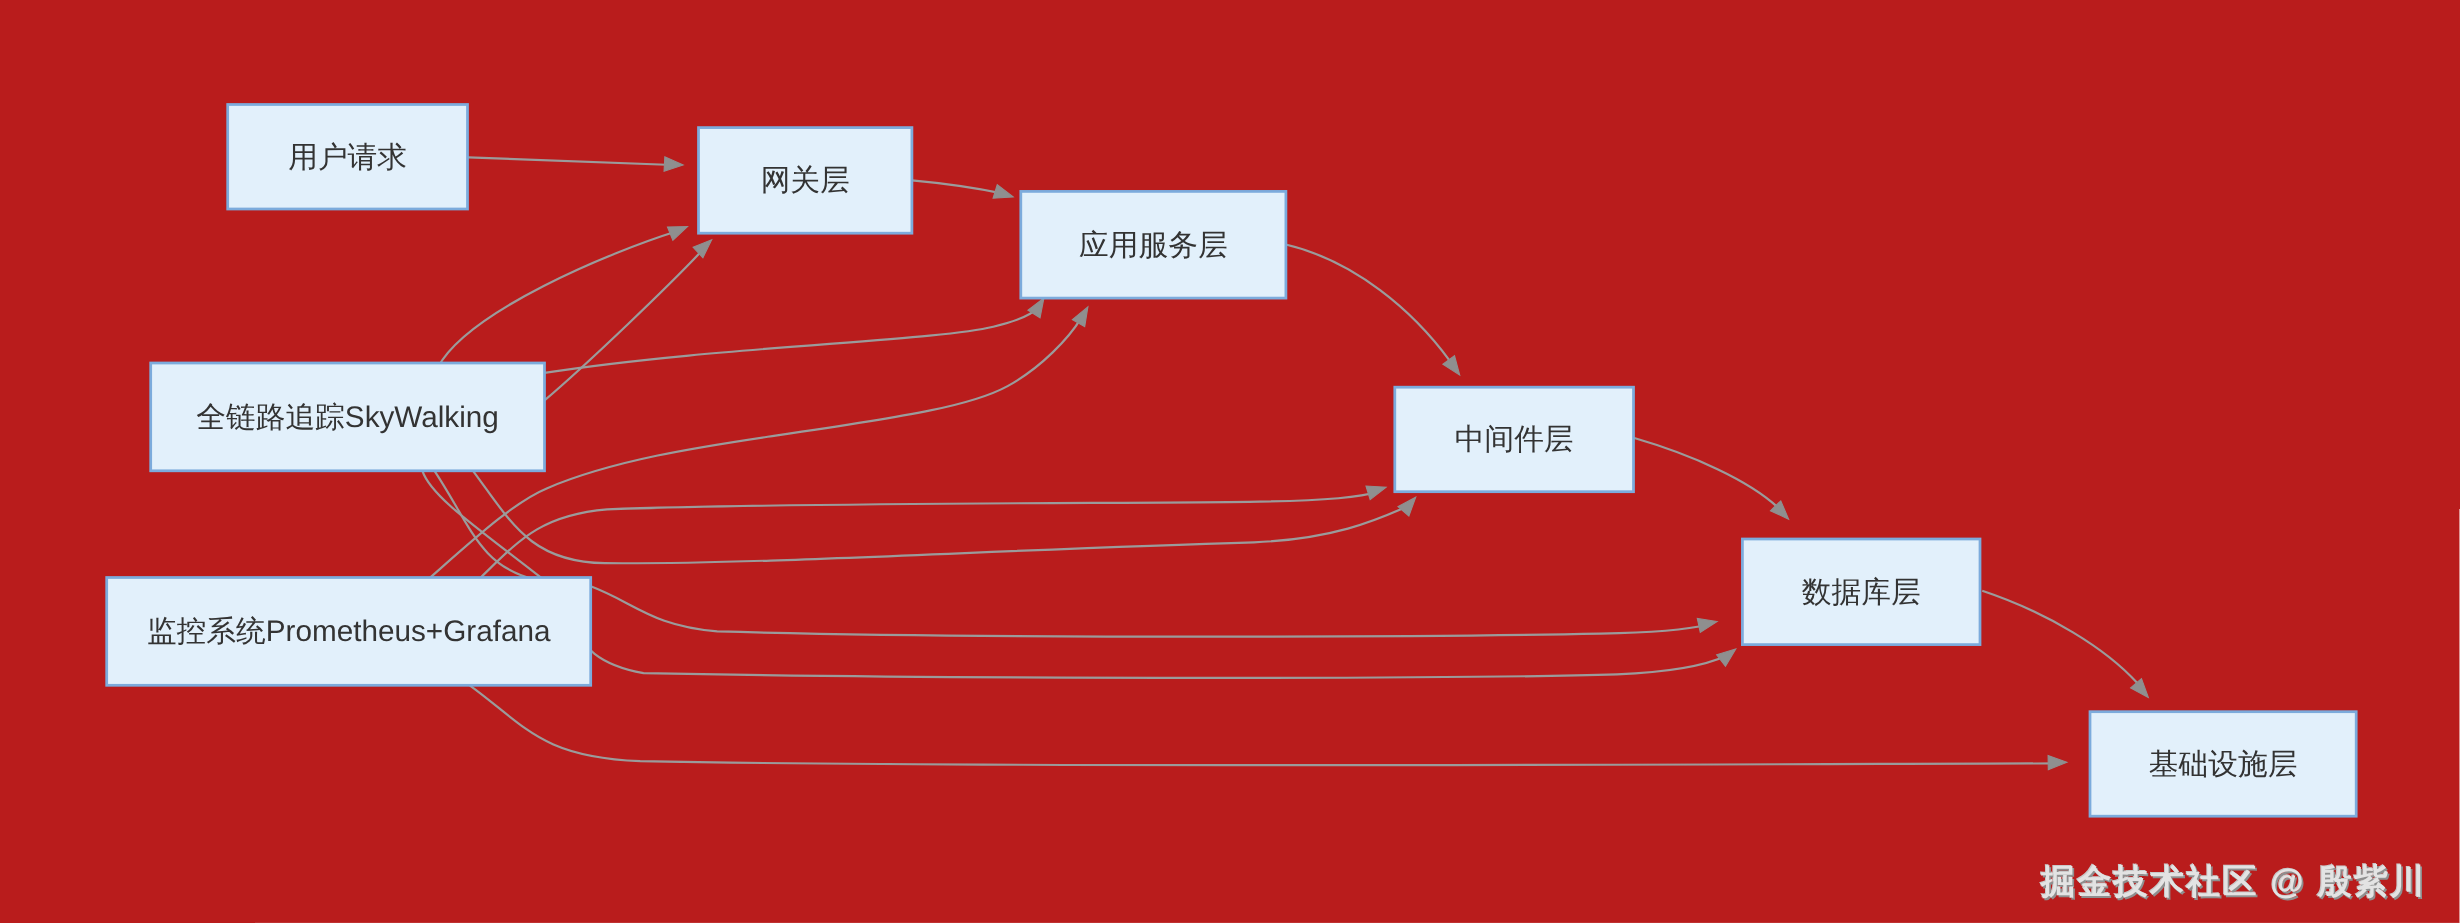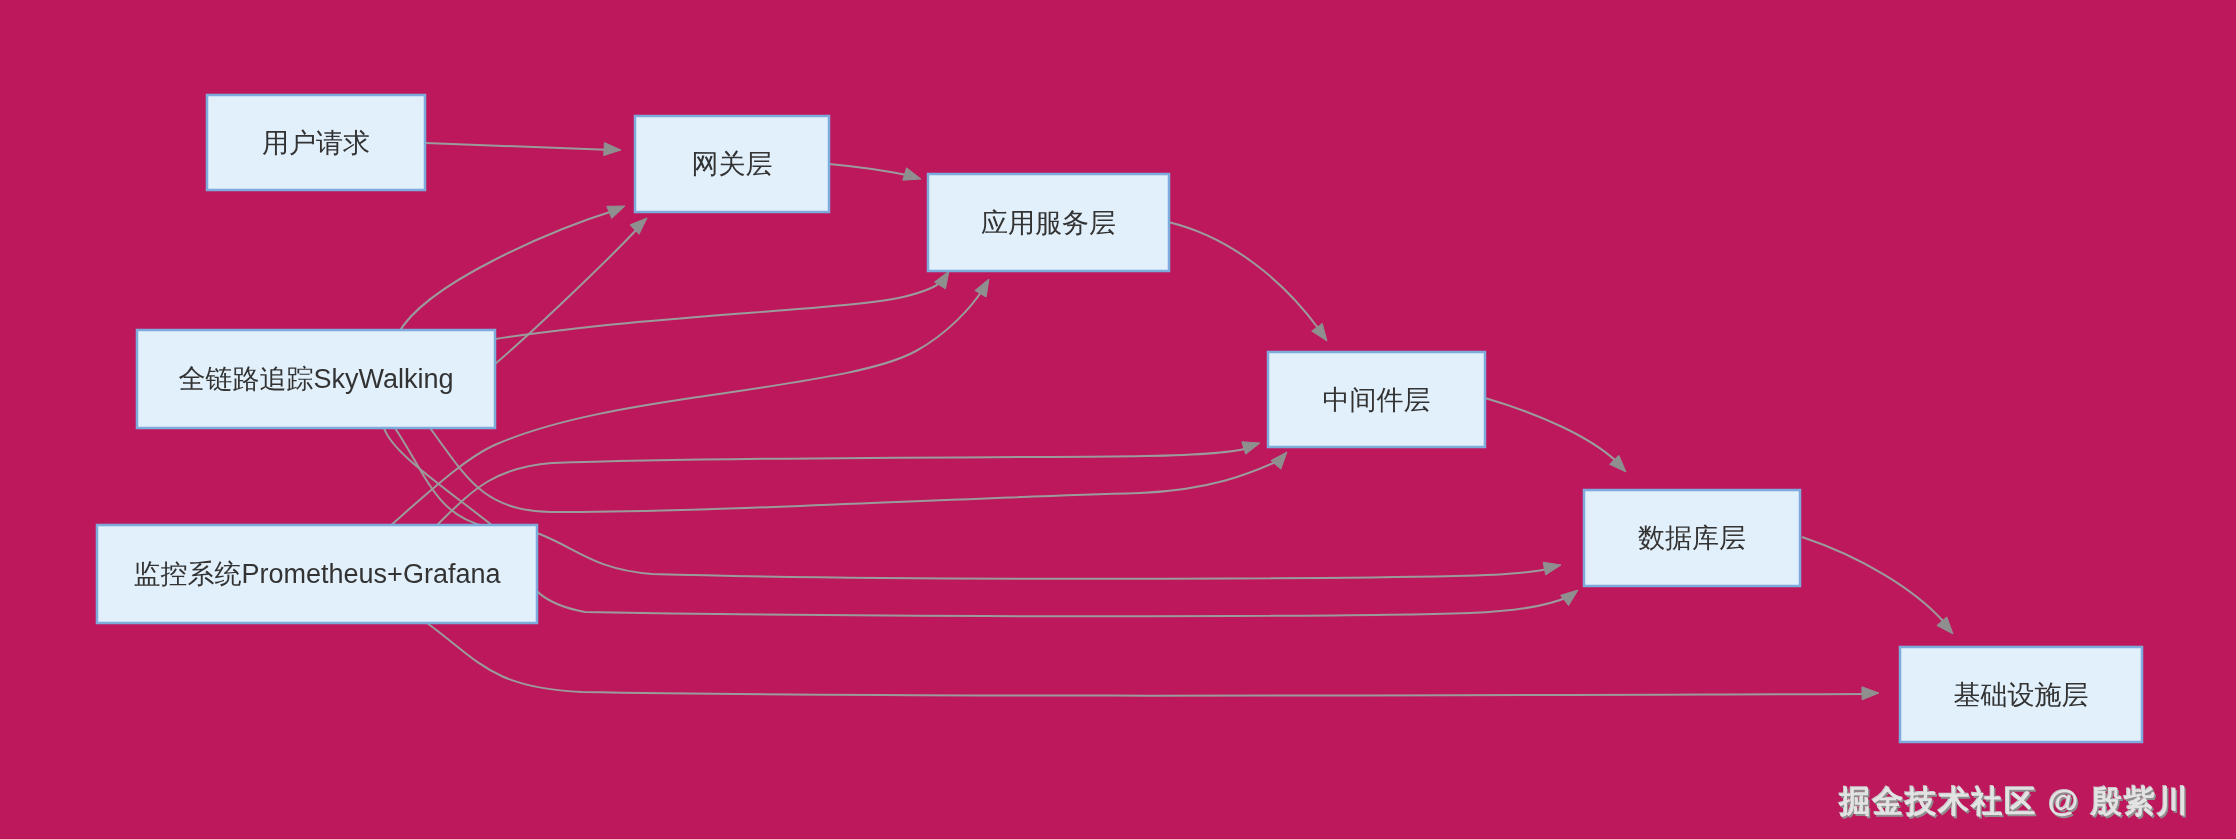--- a/index.html
+++ b/index.html
@@ -1,21 +1,21 @@
 <!DOCTYPE html>
 <html><head>
 <meta charset="utf-8">
 <style>
   html,body{margin:0;padding:0;background:#ffffff;}
   body{font-family:"Liberation Sans","DejaVu Sans",sans-serif;}
-  .canvas{position:relative;width:2236px;height:839px;background:#be185d;overflow:hidden;}
+  .canvas{position:relative;width:2236px;height:839px;background:#b91c1c;overflow:hidden;}
   .canvas svg{position:absolute;left:0;top:0;}
   .node-label{font-family:"Liberation Sans","DejaVu Sans",sans-serif;font-size:27px;fill:#333333;}
   .watermark{
-    position:absolute;right:46px;bottom:16px;
+    position:absolute;right:30px;bottom:16px;
     font-size:31px;font-weight:bold;letter-spacing:2px;
     color:#e3e3e3;
     text-shadow:1.5px 1.5px 0 #8f8f8f, -1px -1px 0 #c9c9c9;
     white-space:nowrap;
     user-select:none;
   }
 </style>
 </head>
 <body>
 

